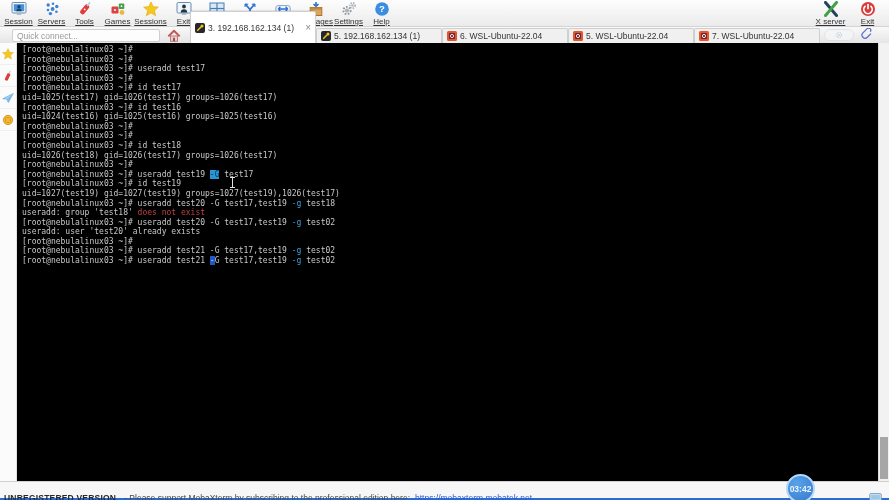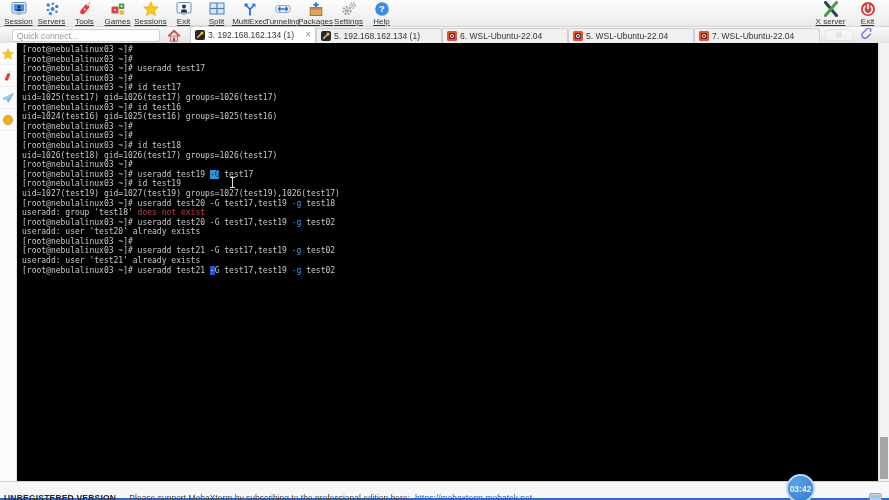--- a/index.html
+++ b/index.html
@@ -37,21 +37,21 @@
   #quick-connect::placeholder { color:#9a9a9a; }
   .home-btn { width:22px; height:15px; border:none; background:transparent; padding:0 3px; cursor:pointer; }
   .home-btn svg { width:14px; height:14px; display:block; }
   #tabs { display:flex; margin-left:4px; height:16px; align-items:flex-end; }
   .tab {
     width:126px; height:15px; display:flex; align-items:center; gap:3px;
     padding:0 4px; font-size:8.5px; color:#333; cursor:pointer;
     background:#f0f0f0; border:1px solid #cfcfcf; border-bottom:none;
     border-radius:2px 2px 0 0; white-space:nowrap; overflow:hidden;
   }
-  .tab.active { background:#ffffff; height:17px; box-shadow:0 -1px 1px rgba(0,0,0,.08); }
+  .tab.active { background:#ffffff; height:32px; box-shadow:0 -1px 1px rgba(0,0,0,.08); }
   .tab-icon, .tab-icon svg { width:10px; height:10px; display:block; flex:none; }
   .tab-label { overflow:hidden; text-overflow:ellipsis; }
   .tab-close { margin-left:auto; color:#8a8a8a; font-size:10px; line-height:10px; cursor:pointer; }
   .tab-right { margin-left:auto; display:flex; align-items:center; gap:6px; padding:0 16px 2px 0; }
   .gear-btn {
     width:30px; height:12px; border:1px solid #dbe0e6; border-radius:6px;
     background:#f4f6f8; display:flex; align-items:center; justify-content:center;
     cursor:pointer; padding:0; opacity:.8;
   }
   .gear-btn svg { width:10px; height:10px; display:block; }
@@ -400,21 +400,20 @@
         <div class="term-line"><span class="seg-d">[root@nebulalinux03 ~]#</span></div>
         <div class="term-line"><span class="seg-d">[root@nebulalinux03 ~]# useradd test19 </span><span class="seg-sel">-G</span><span class="seg-d"> test17</span></div>
         <div class="term-line"><span class="seg-d">[root@nebulalinux03 ~]# id test19</span></div>
         <div class="term-line"><span class="seg-d">uid=1027(test19) gid=1027(test19) groups=1027(test19),1026(test17)</span></div>
         <div class="term-line"><span class="seg-d">[root@nebulalinux03 ~]# useradd test20 -G test17,test19 </span><span class="seg-o">-g</span><span class="seg-d"> test18</span></div>
         <div class="term-line"><span class="seg-d">useradd: group 'test18' </span><span class="seg-e">does not exist</span></div>
         <div class="term-line"><span class="seg-d">[root@nebulalinux03 ~]# useradd test20 -G test17,test19 </span><span class="seg-o">-g</span><span class="seg-d"> test02</span></div>
         <div class="term-line"><span class="seg-d">useradd: user 'test20' already exists</span></div>
         <div class="term-line"><span class="seg-d">[root@nebulalinux03 ~]#</span></div>
         <div class="term-line"><span class="seg-d">[root@nebulalinux03 ~]# useradd test21 -G test17,test19 </span><span class="seg-o">-g</span><span class="seg-d"> test02</span></div>
-        <div class="term-line"><span class="seg-d">useradd: user 'test21' already exists</span></div>
         <div class="term-line"><span class="seg-d">[root@nebulalinux03 ~]# useradd test21 </span><span class="seg-cur">-</span><span class="seg-d">G test17,test19 </span><span class="seg-o">-g</span><span class="seg-d"> test02</span></div>
       </div>
     <div class="scrollbar">
       <div class="thumb"></div>
     </div>
     <div class="ibeam"></div>
   </div>
 
   <div class="statusbar">
     <span class="sb-bold">UNREGISTERED VERSION</span>

